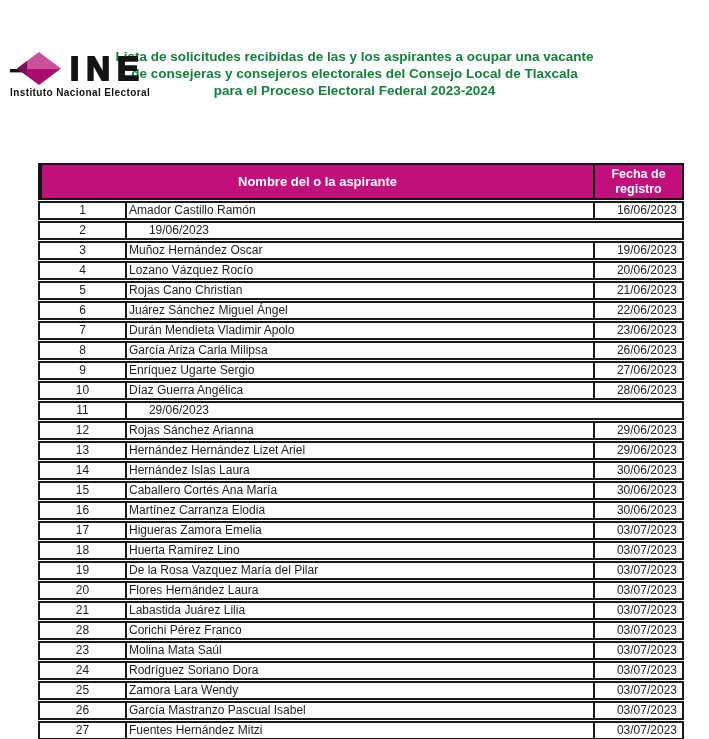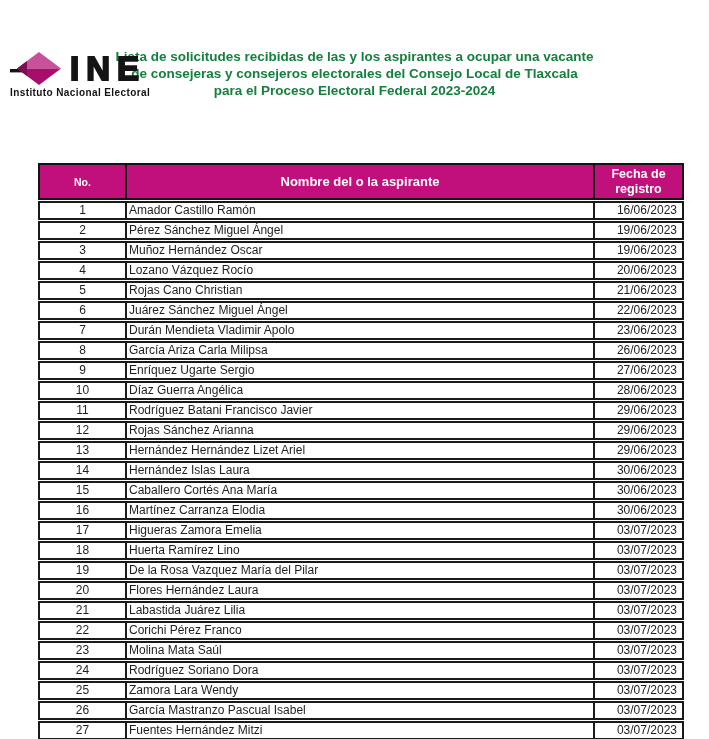--- a/index.html
+++ b/index.html
@@ -91,34 +91,32 @@
   </div>
 
   <div class="title" style="margin-top:48px;">
     <div>Lista de solicitudes recibidas de las y los aspirantes a ocupar una vacante</div>
     <div>de consejeras y consejeros electorales del Consejo Local de Tlaxcala</div>
     <div>para el Proceso Electoral Federal 2023-2024</div>
   </div>
 
   <div class="table">
     <div class="thead">
-      <div class="th th-no">No.</div>
       <div class="th th-name">Nombre del o la aspirante</div>
       <div class="th th-date">Fecha de registro</div>
     </div>
     <div id="tbody">
   <div class="trow">
     <div class="td td-no">1</div>
     <div class="td td-name">Amador Castillo Ramón</div>
     <div class="td td-date">16/06/2023</div>
   </div>
 
   <div class="trow">
     <div class="td td-no">2</div>
-    <div class="td td-name">Pérez Sánchez Miguel Ángel</div>
     <div class="td td-date">19/06/2023</div>
   </div>
 
   <div class="trow">
     <div class="td td-no">3</div>
     <div class="td td-name">Muñoz Hernández Oscar</div>
     <div class="td td-date">19/06/2023</div>
   </div>
 
   <div class="trow">
@@ -158,21 +156,20 @@
   </div>
 
   <div class="trow">
     <div class="td td-no">10</div>
     <div class="td td-name">Díaz Guerra Angélica</div>
     <div class="td td-date">28/06/2023</div>
   </div>
 
   <div class="trow">
     <div class="td td-no">11</div>
-    <div class="td td-name">Rodríguez Batani Francisco Javier</div>
     <div class="td td-date">29/06/2023</div>
   </div>
 
   <div class="trow">
     <div class="td td-no">12</div>
     <div class="td td-name">Rojas Sánchez Arianna</div>
     <div class="td td-date">29/06/2023</div>
   </div>
 
   <div class="trow">
@@ -223,21 +220,21 @@
     <div class="td td-date">03/07/2023</div>
   </div>
 
   <div class="trow">
     <div class="td td-no">21</div>
     <div class="td td-name">Labastida Juárez Lilia</div>
     <div class="td td-date">03/07/2023</div>
   </div>
 
   <div class="trow">
-    <div class="td td-no">22</div>
+    <div class="td td-no">28</div>
     <div class="td td-name">Corichi Pérez Franco</div>
     <div class="td td-date">03/07/2023</div>
   </div>
 
   <div class="trow">
     <div class="td td-no">23</div>
     <div class="td td-name">Molina Mata Saúl</div>
     <div class="td td-date">03/07/2023</div>
   </div>
 

